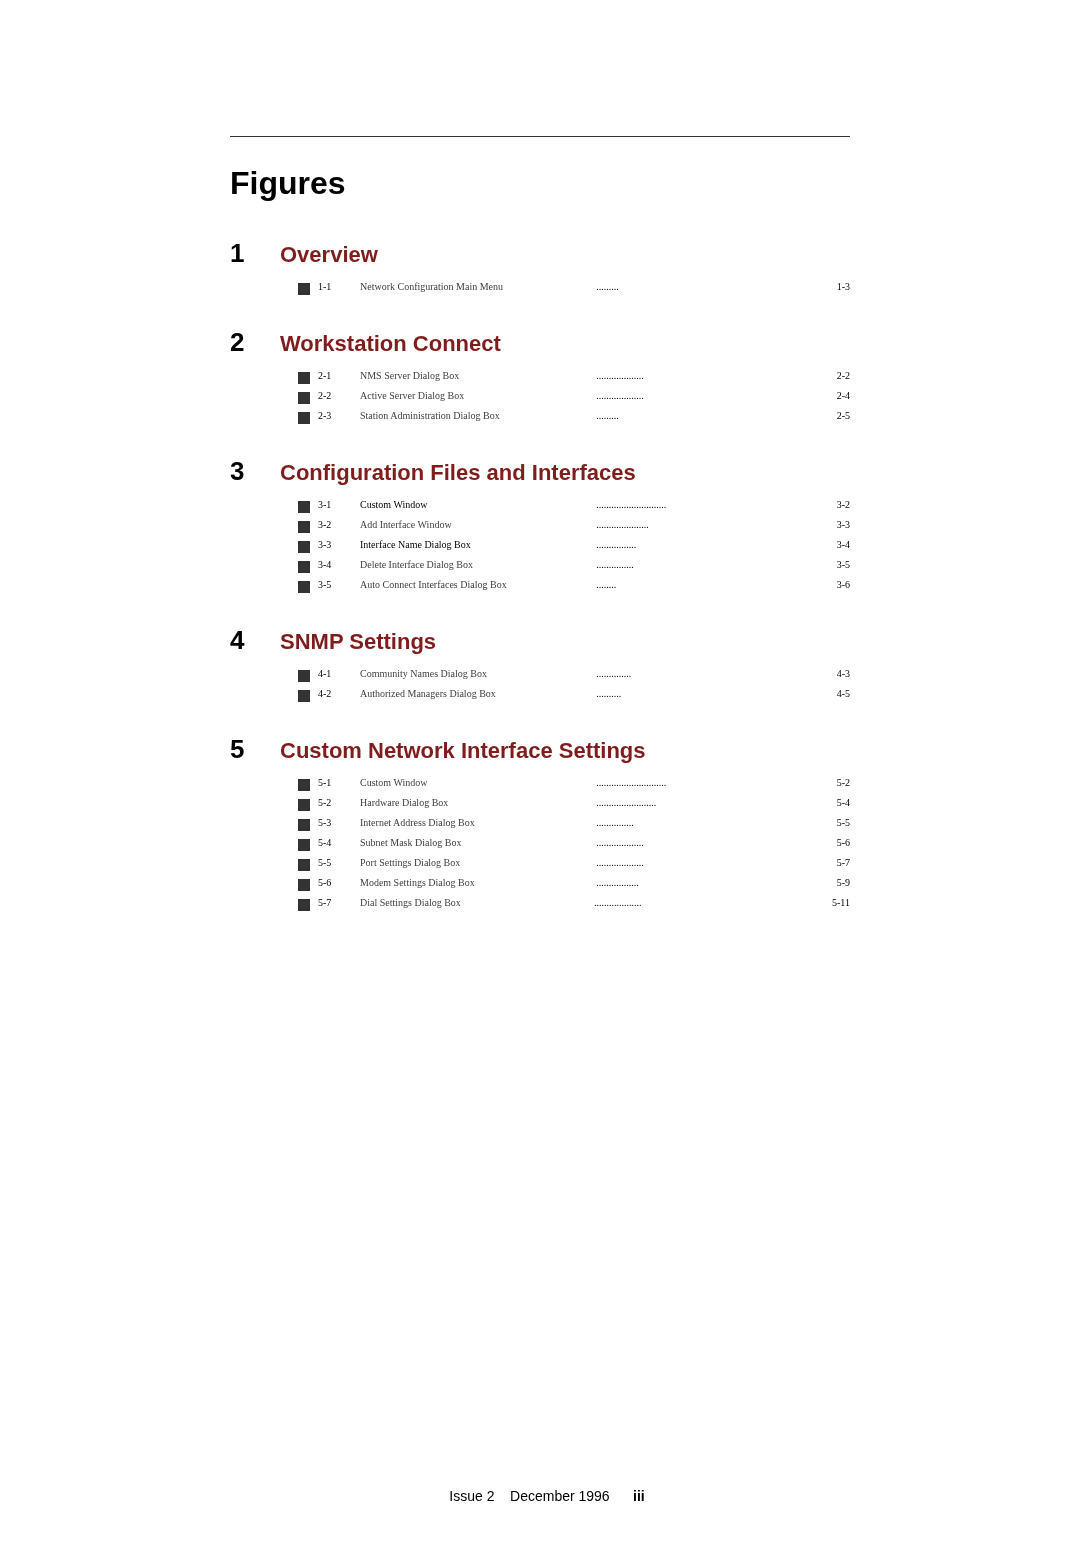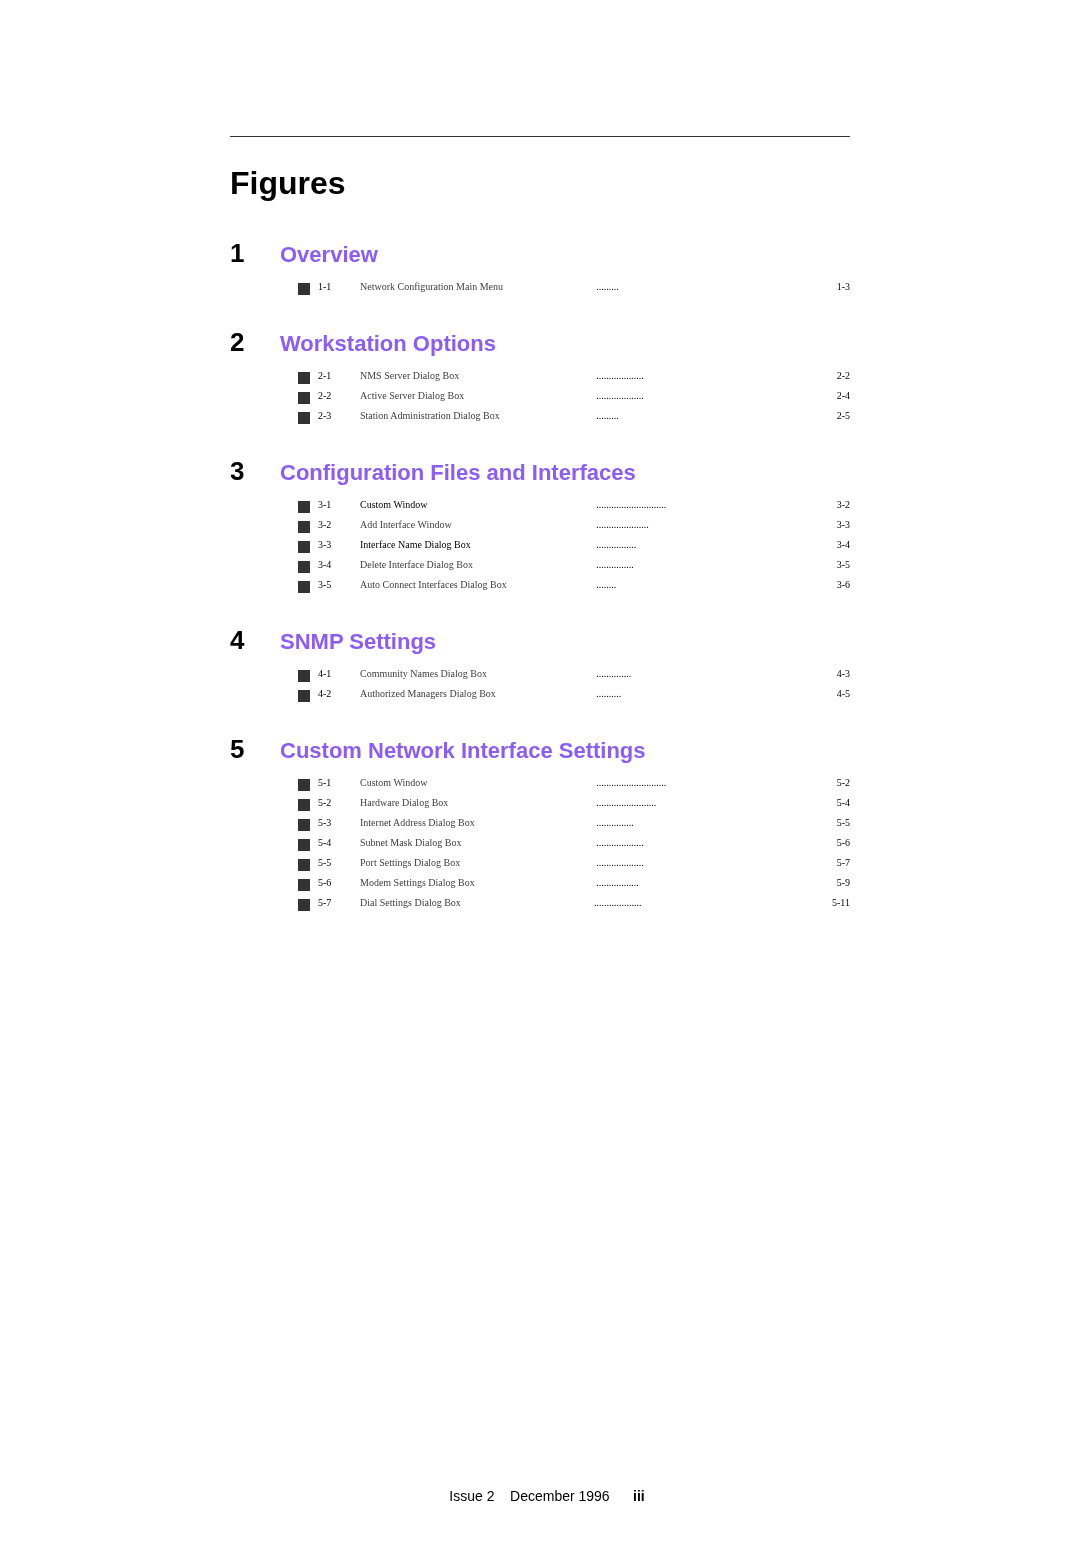--- a/index.html
+++ b/index.html
@@ -54,21 +54,21 @@
       font-family: 'Arial', sans-serif;
       color: #000;
       width: 50px;
       flex-shrink: 0;
     }
 
     .section-title {
       font-size: 22px;
       font-weight: bold;
       font-family: 'Arial', sans-serif;
-      color: #8b5cf6;
+      color: #7f1d1d;
     }
 
     .entries {
       padding-left: 60px;
     }
 
     .entry {
       display: flex;
       align-items: baseline;
       margin-bottom: 4px;
@@ -157,21 +157,21 @@
               <span class="entry-link">Network Configuration Main Menu</span>
               <span class="entry-dots"> ......... </span>
               <span class="entry-page">1-3</span>
             </div>
           </div>
         </div>
       </div>
       <div class="section">
         <div class="section-header">
           <span class="section-number">2</span>
-          <span class="section-title">Workstation Options</span>
+          <span class="section-title">Workstation Connect</span>
         </div>
         <div class="entries">
           <div class="entry">
             <div class="entry-bullet"></div>
             <div class="entry-row">
               <span class="entry-number">2-1</span>
               <span class="entry-link">NMS Server Dialog Box</span>
               <span class="entry-dots"> ................... </span>
               <span class="entry-page">2-2</span>
             </div>

